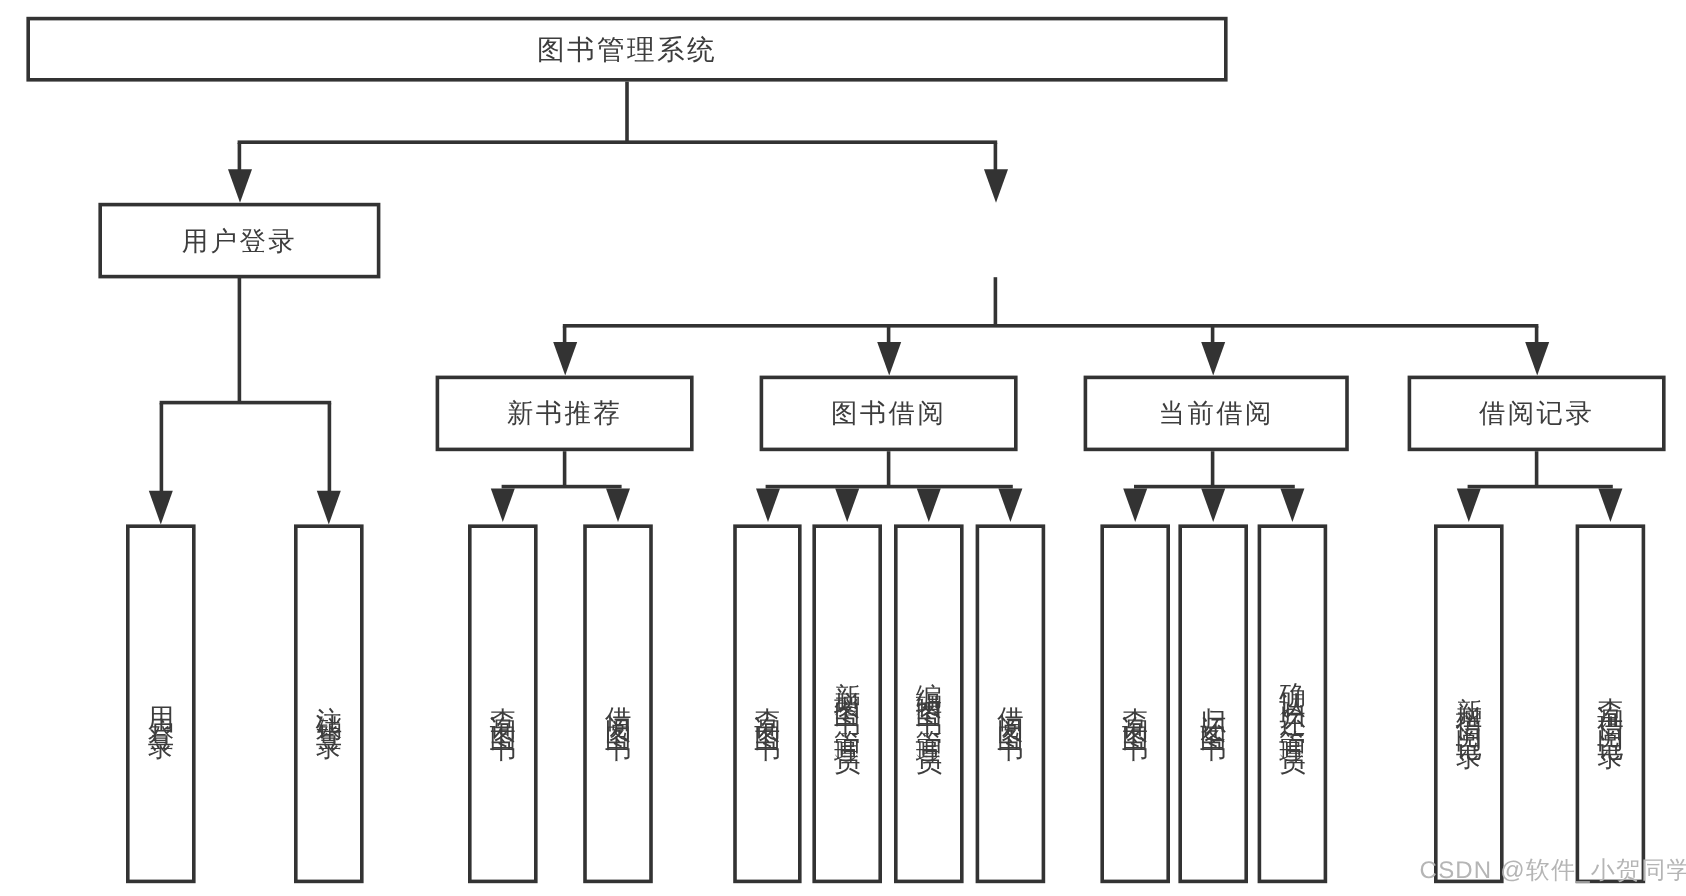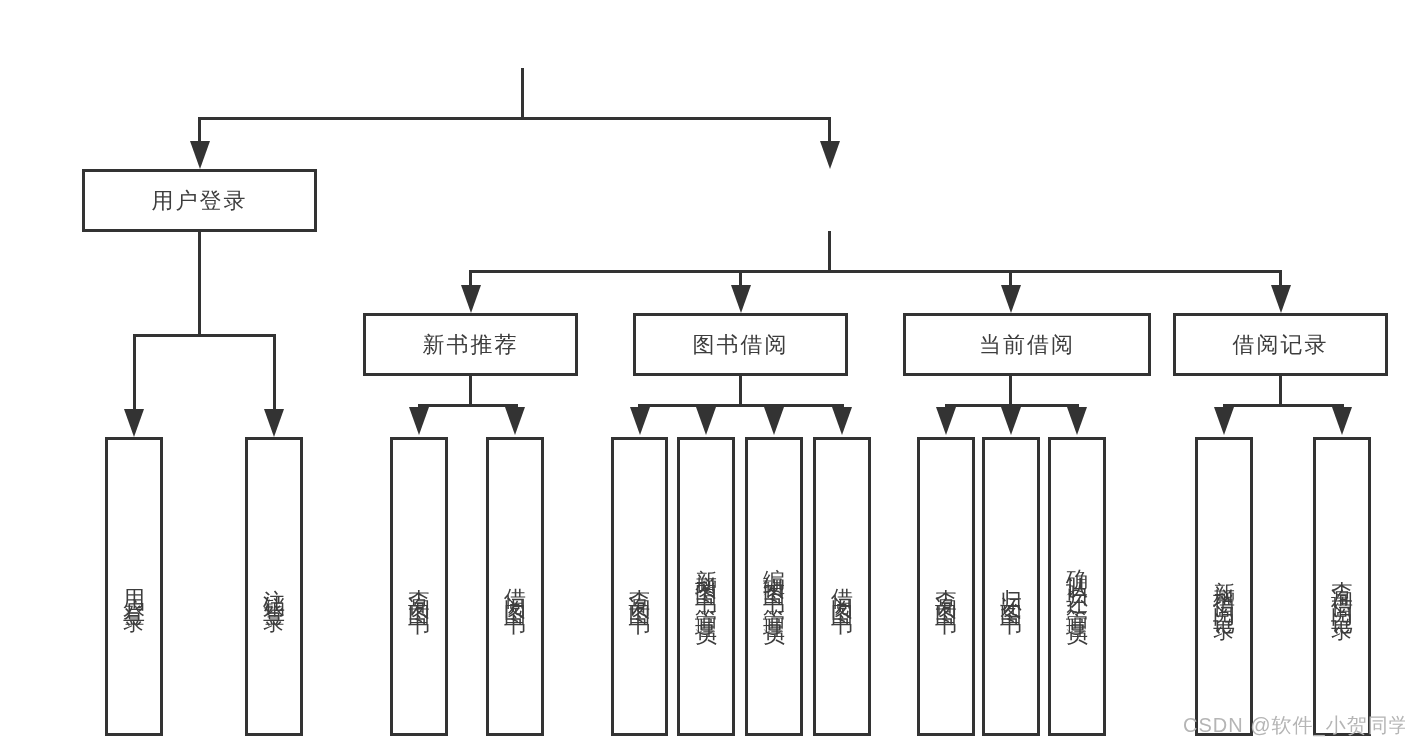--- a/index.html
+++ b/index.html
@@ -58,20 +58,23 @@
     letter-spacing: 1px;
     z-index: 5;
     white-space: nowrap;
   }
 </style>
 </head>
 <body>
 
 <div class="canvas">
 
+  <div class="box root" style="left:22px; top:14px; width:1001px; height:54px;">
+    <span class="hlabel">图书管理系统</span>
+  </div>
 
   <div class="line" style="left:521px; top:68px; width:3px; height:51px;"></div>
   <div class="line" style="left:198px; top:117px; width:633px; height:3px;"></div>
   <div class="line" style="left:198px; top:119px; width:3px; height:24px;"></div>
   <div class="arrow" style="left:189.5px; top:141px;"></div>
   <div class="line" style="left:828px; top:119px; width:3px; height:24px;"></div>
   <div class="arrow" style="left:819.5px; top:141px;"></div>
 
   <div class="box" style="left:82px; top:169px; width:235px; height:63px;">
     <span class="hlabel">用户登录</span>
@@ -94,21 +97,21 @@
   <div class="arrow" style="left:1000.5px; top:285px;"></div>
   <div class="line" style="left:1279px; top:272px; width:3px; height:15px;"></div>
   <div class="arrow" style="left:1270.5px; top:285px;"></div>
 
   <div class="box" style="left:633px; top:313px; width:215px; height:63px;">
     <span class="hlabel">图书借阅</span>
   </div>
   <div class="box" style="left:363px; top:313px; width:215px; height:63px;">
     <span class="hlabel">新书推荐</span>
   </div>
-  <div class="box" style="left:903px; top:313px; width:248px; height:63px;text-align:center;">
+  <div class="box" style="left:903px; top:313px; width:221px; height:63px;text-align:center;">
     <span class="hlabel">当前借阅</span>
   </div>
   <div class="box" style="left:1173px; top:313px; width:215px; height:63px;">
     <span class="hlabel">借阅记录</span>
   </div>
 
   <div class="line" style="left:469px; top:376px; width:3px; height:30px;"></div>
   <div class="line" style="left:417.5px; top:404px; width:100px; height:3px;"></div>
   <div class="arrow" style="left:409px; top:407px;"></div>
   <div class="arrow" style="left:505px; top:407px;"></div>

